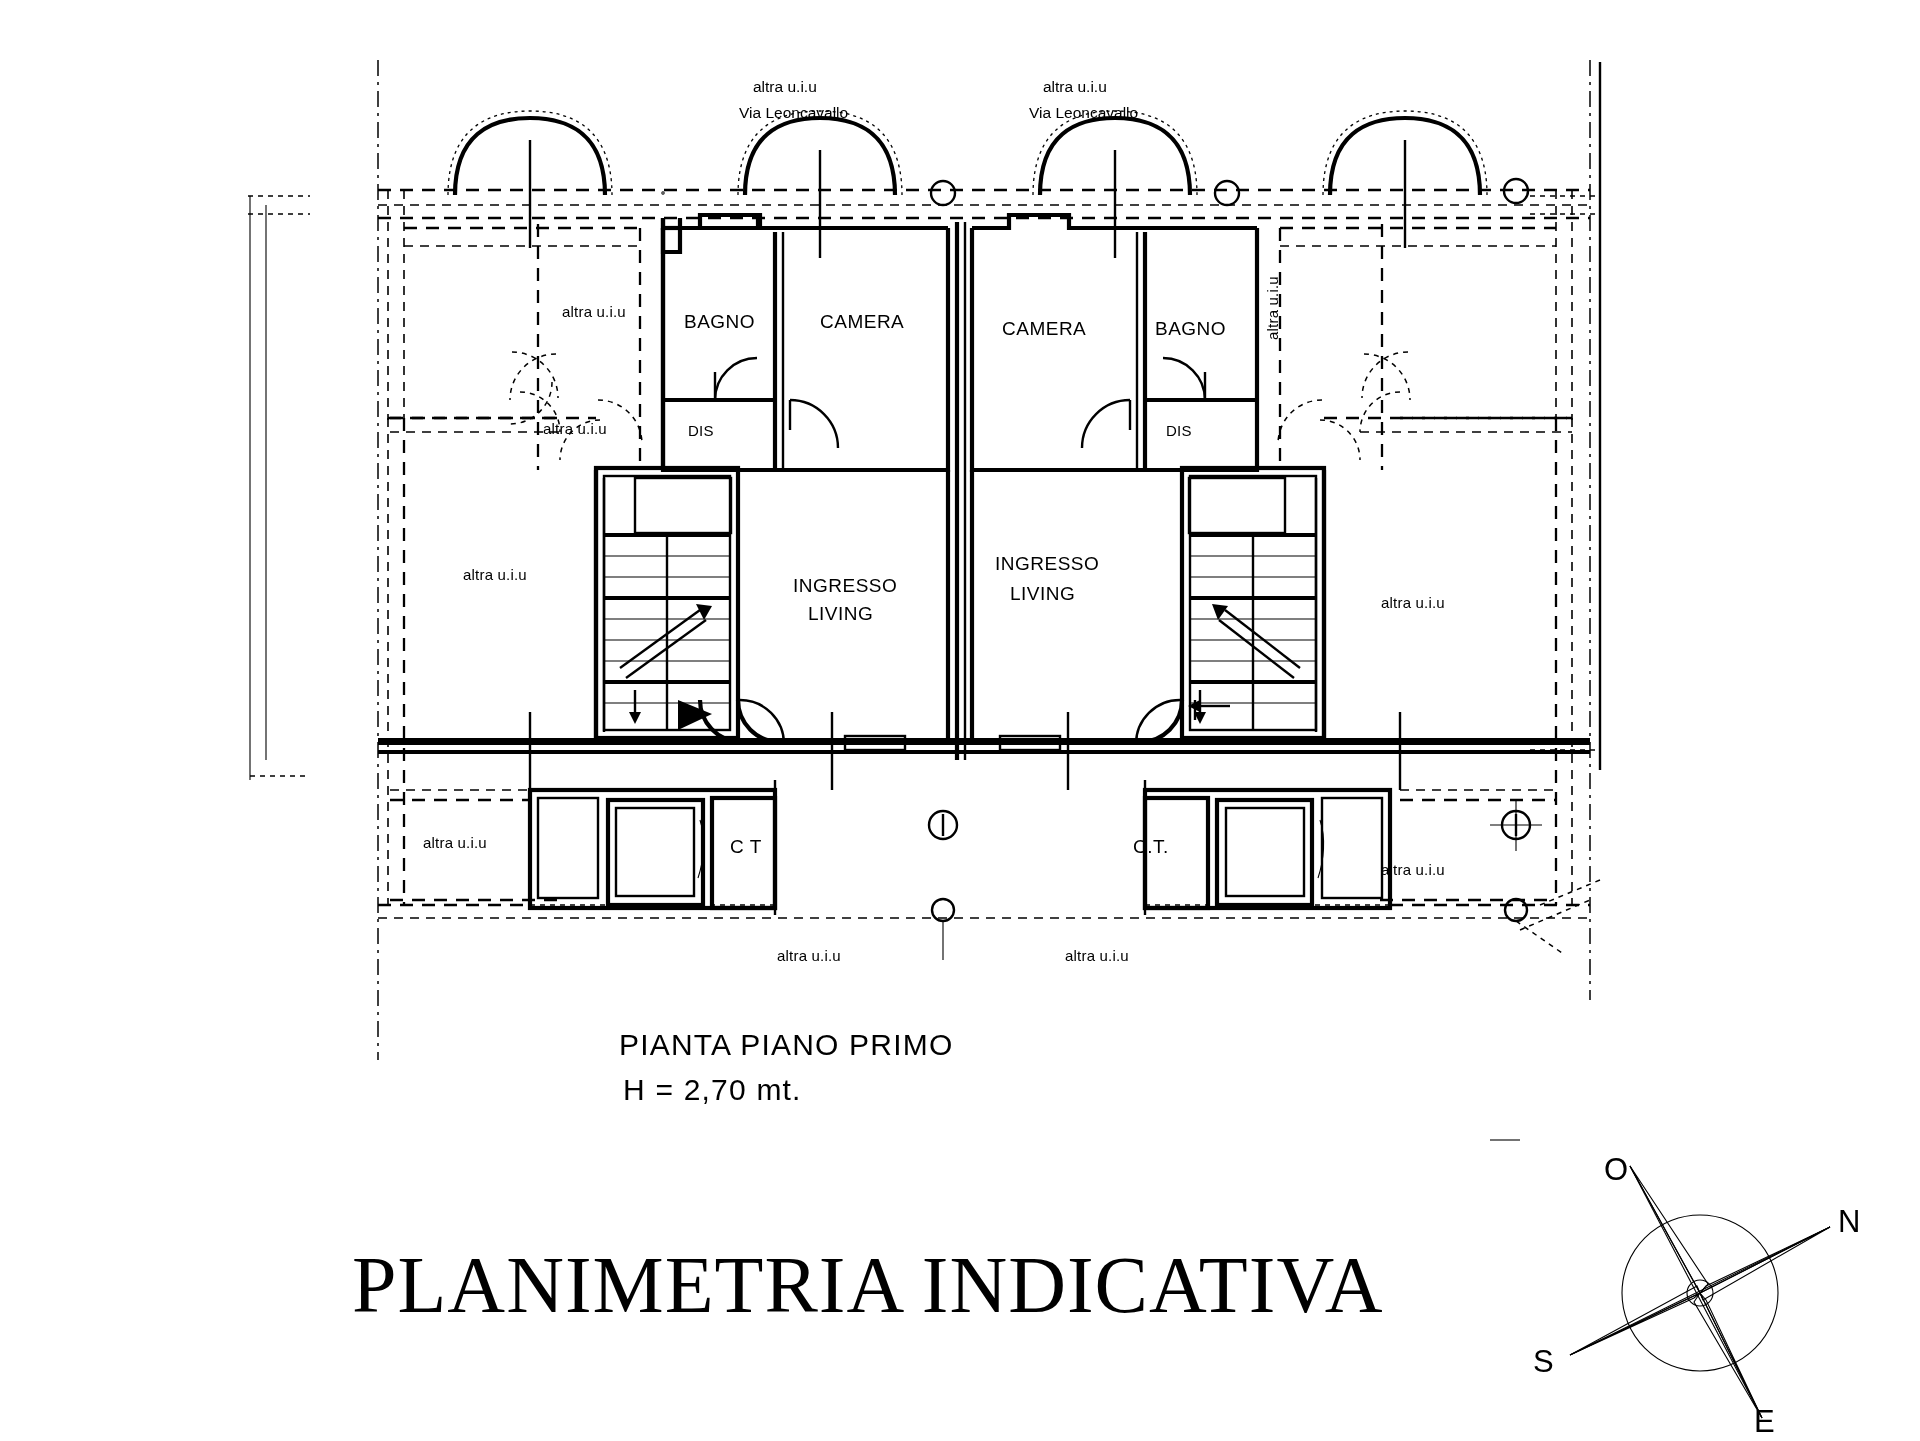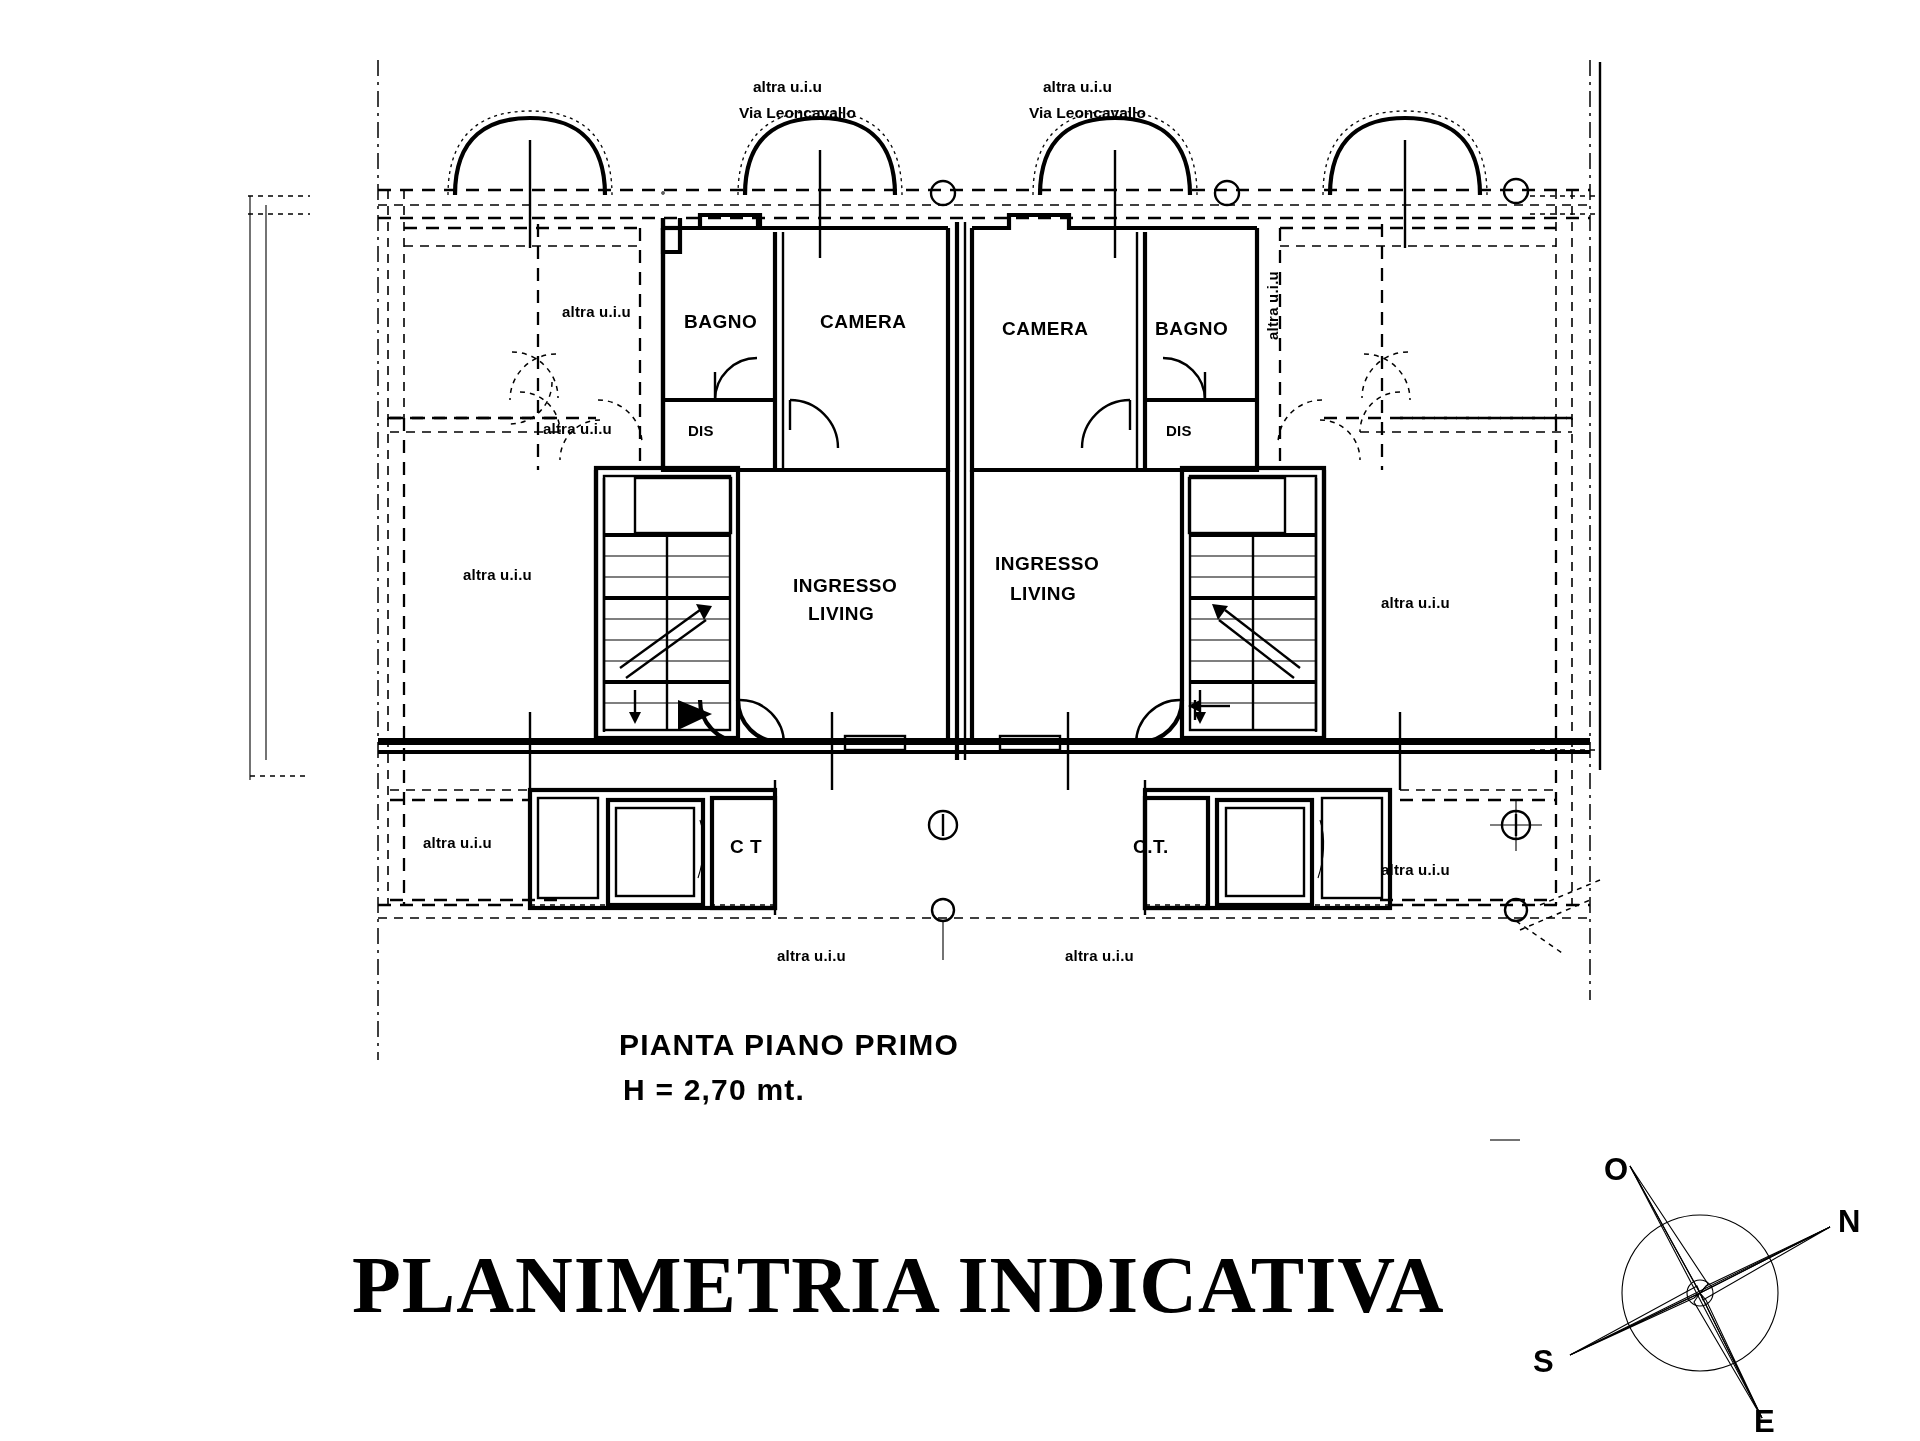--- a/index.html
+++ b/index.html
@@ -12,21 +12,20 @@
     height: 1441px;
     position: relative;
     font-family: "Liberation Sans", sans-serif;
     overflow: hidden;
   }
   #plan-root {
     position: absolute;
     left: 0; top: 0;
     width: 1612px;
     height: 1441px;
-    font-weight: bold;
   }
   svg.plan {
     position: absolute;
     left: 0; top: 0;
     width: 1920px;
     height: 1441px;
     display: block;
   }
   .lbl {
     font-family: "Liberation Sans", sans-serif;

